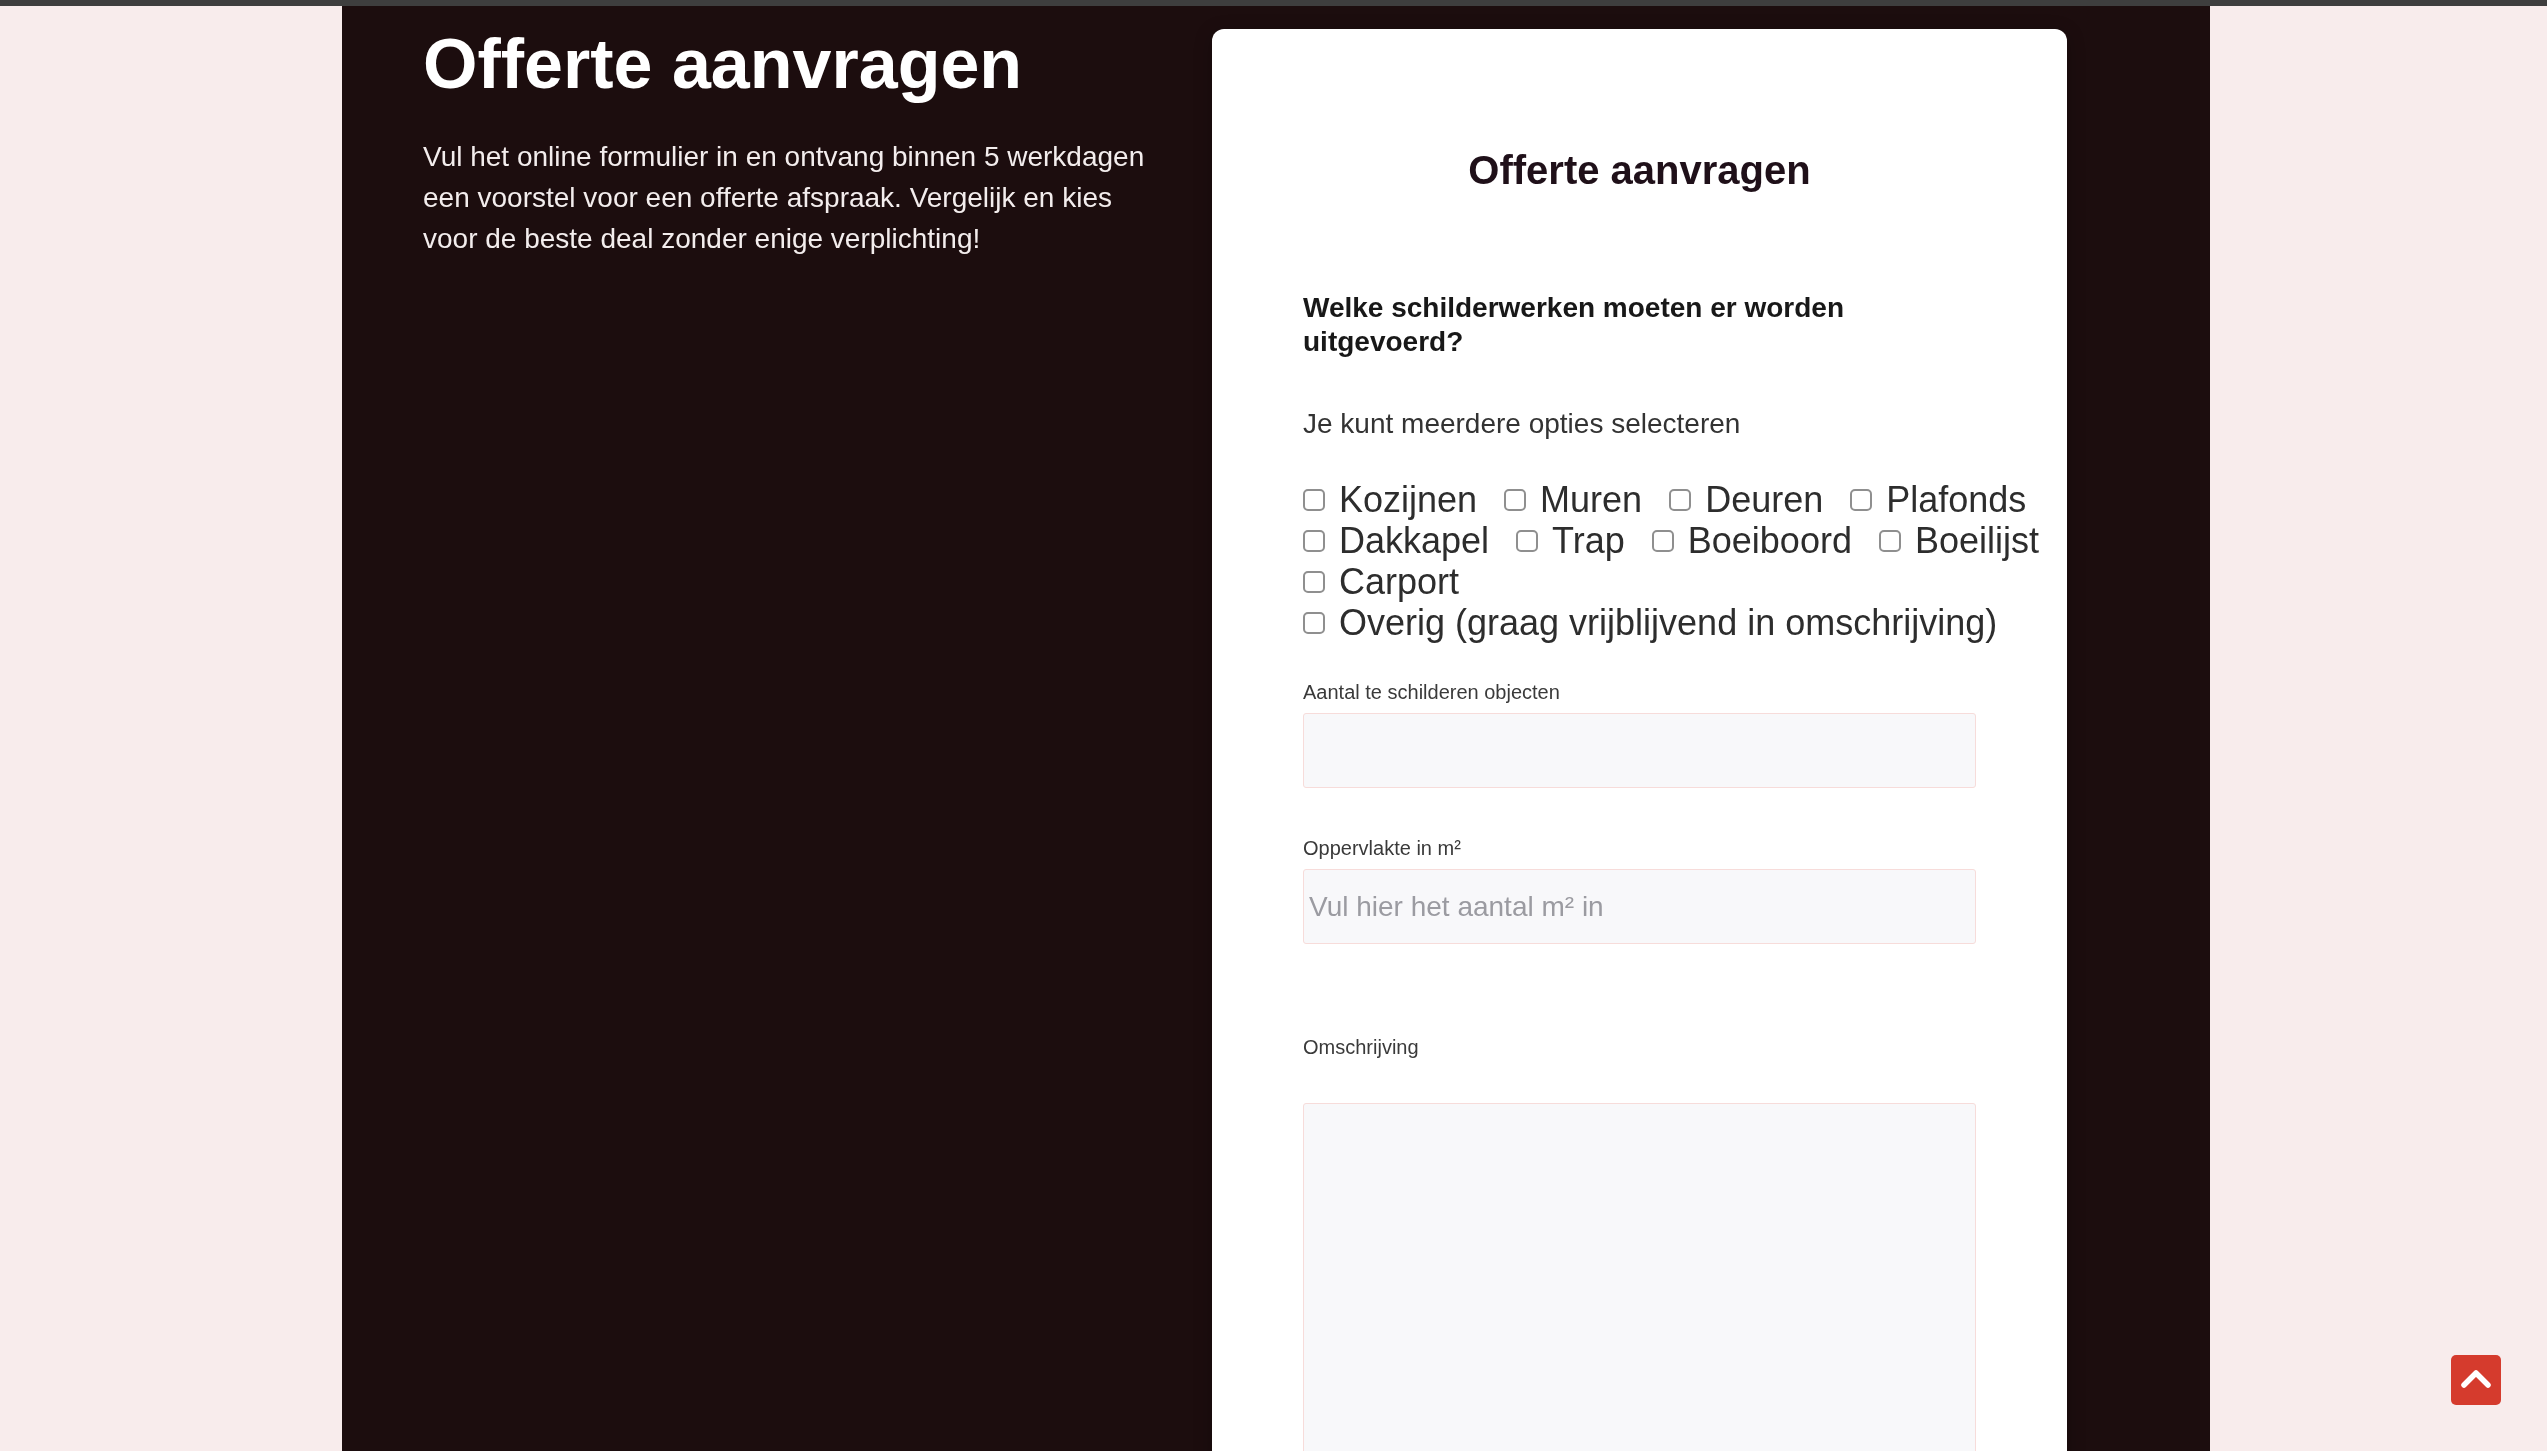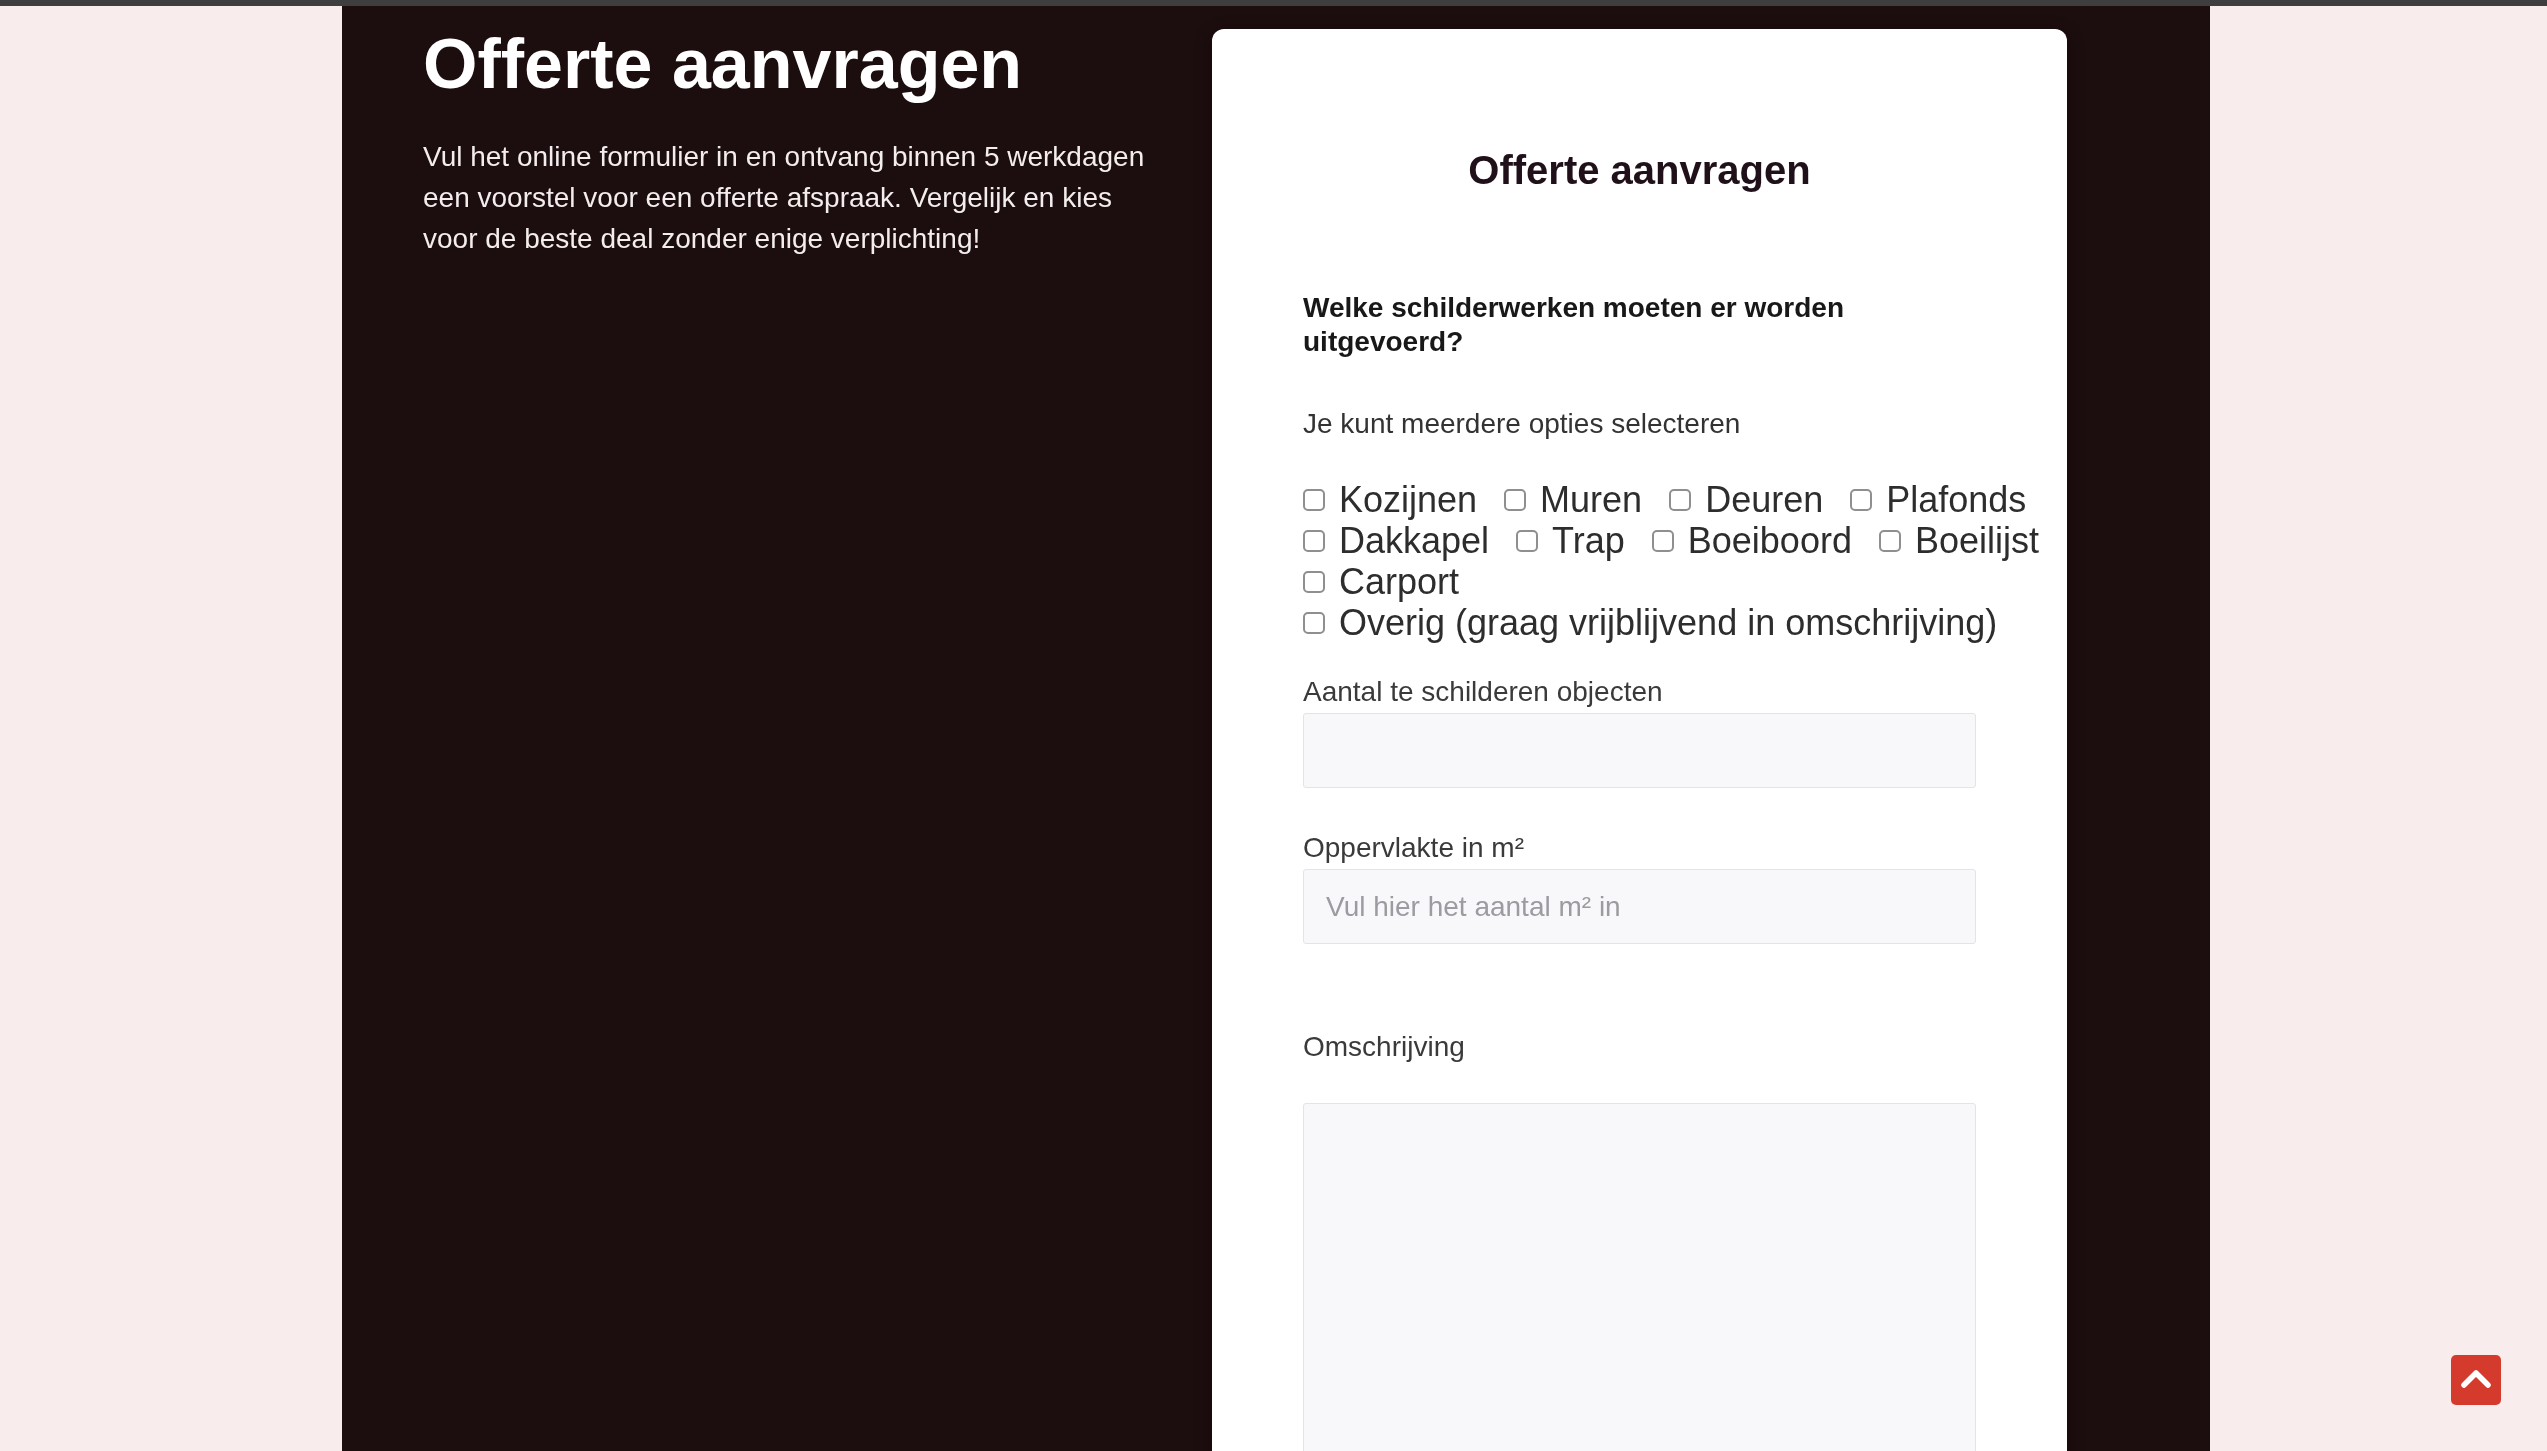--- a/index.html
+++ b/index.html
@@ -52,30 +52,30 @@
   }
   .cb{
     -webkit-appearance:none;appearance:none;margin:0;
     width:22px;height:22px;border:2px solid #8f8f8f;border-radius:5px;
     background:#ffffff;flex:0 0 auto;
   }
   .option-label{
     font-size:36px;color:#2d2d2d;line-height:34px;white-space:nowrap;
   }
   .field-label{
-    font-size:28px;line-height:34px;color:#3a3a3a;
+    font-size:20px;line-height:34px;color:#3a3a3a;
   }
   .lbl-objects{margin-top:32px;}
   .lbl-surface{margin-top:43px;}
   .lbl-description{margin-top:86px;}
   .text-input{
     display:block;width:100%;box-sizing:border-box;height:75px;margin-top:4px;
     background:#f8f8fa;border:1px solid #f7dcda;border-radius:3px;
     font-family:"Liberation Sans", sans-serif;font-size:28px;color:#7f1d1d;
-    padding:0 22px;outline:none;
+    padding:0 5px;outline:none;
   }
   .text-input::placeholder{color:#9b9ba1;opacity:1;}
   .description-area{
     display:block;width:100%;box-sizing:border-box;height:448px;margin-top:39px;
     background:#f8f8fa;border:1px solid #f7dcda;border-radius:3px;
     font-family:"Liberation Sans", sans-serif;font-size:28px;color:#3a3a3a;
     padding:18px 22px;outline:none;resize:none;
   }
   .scroll-top-button{
     position:absolute;left:2451px;top:1355px;width:50px;height:50px;

